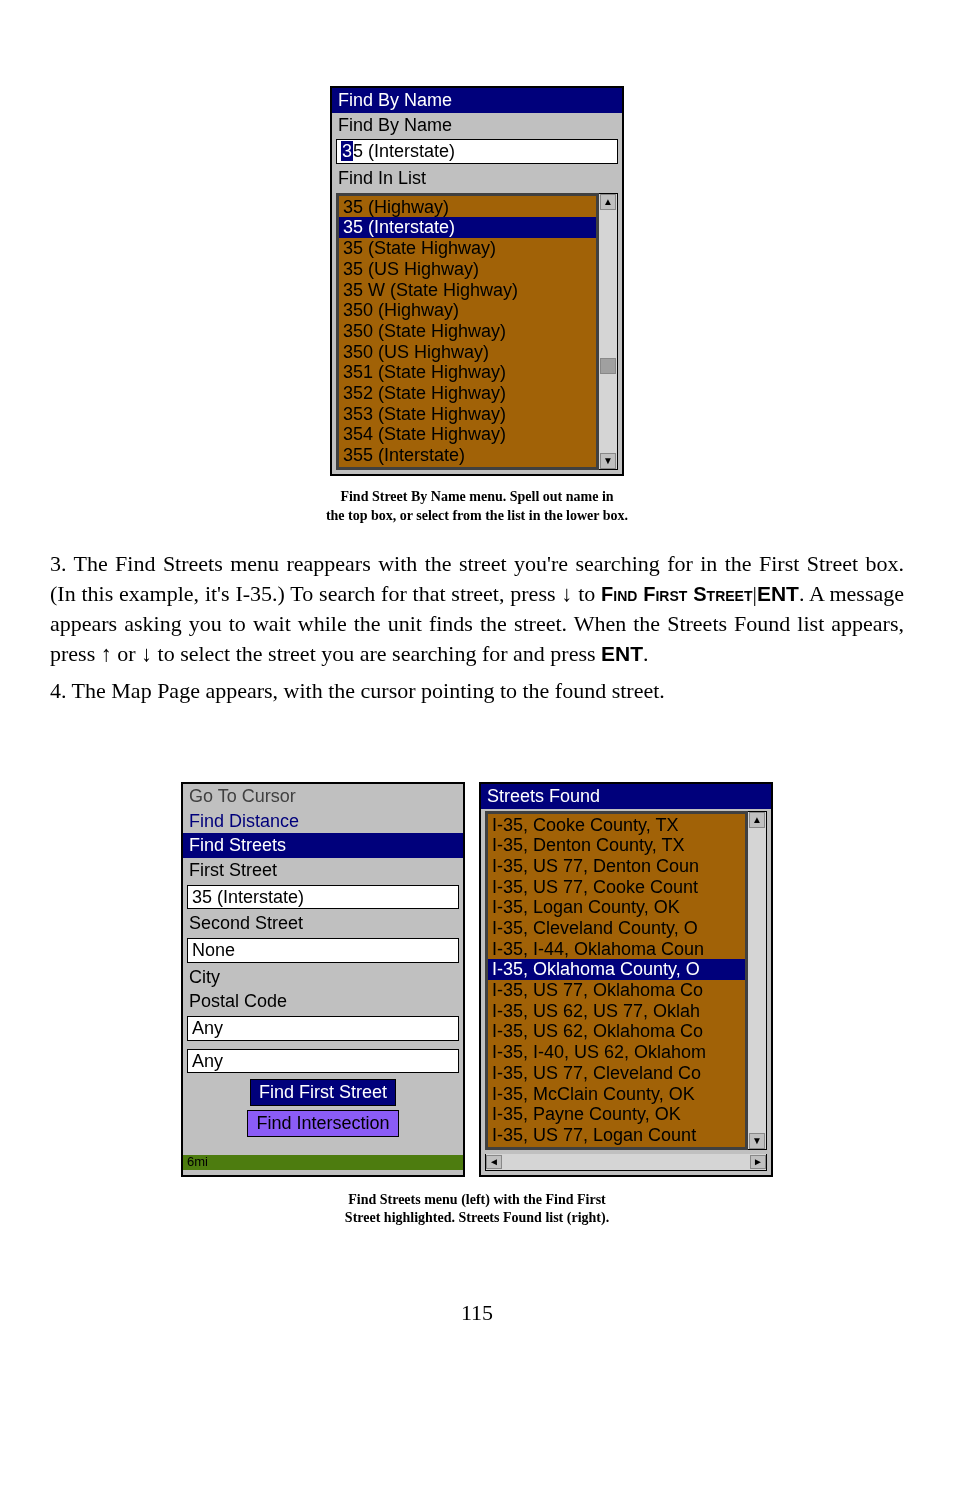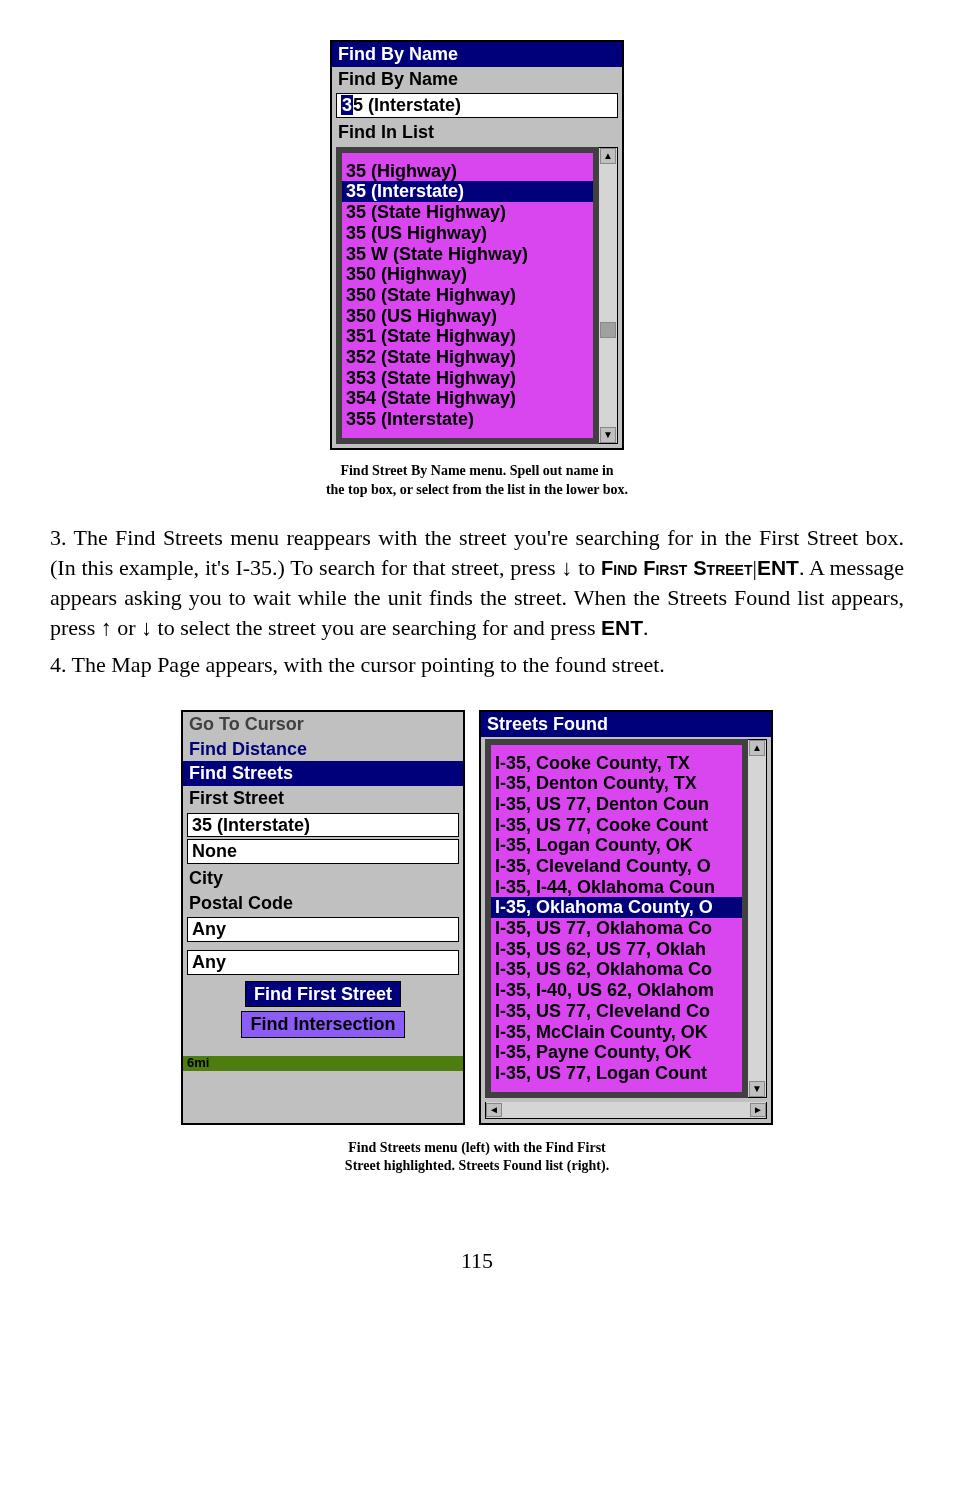--- a/index.html
+++ b/index.html
@@ -29,24 +29,25 @@
   .bold-sans { font-weight: bold; font-family: Arial, sans-serif; font-size: 21px;}
   .page-num { text-align: center; margin-top: 70px; font-size: 22px;}
 
   
   .gps-window {
     display: inline-block;
     border: 2px solid #000;
     background: #c0c0c0;
     font-family: Arial, Helvetica, sans-serif;
     font-size: 18px;
-    font-weight: bold;
+    font-weight: normal;
     color: #000;
     text-align: left;
     line-height: 1.15;
+    margin-top: 46px;
   }
   .gps-title-on {
     background: #00007b;
     color: #fff;
     padding: 2px 6px;
   }
   .gps-title-off {
     background: #c0c0c0;
     color: #404040;
     padding: 2px 6px;
@@ -66,25 +67,25 @@
   .gps-input .cursor {
     background: #00007b;
     color: #fff;
     padding: 0 1px;
   }
   .gps-list-container {
     margin: 2px 4px 4px 4px;
     display: flex;
   }
   .gps-list {
-    background: #d946ef;
-    color: #000;
-    border: 6px solid #404040;
+    background: #a16207;
+    color: #000;
+    border: 3px solid #404040;
     flex: 1;
-    padding: 8px 0;
+    padding: 1px 0;
   }
   .gps-list .item {
     padding: 0 4px;
     white-space: nowrap;
   }
   .gps-list .item.selected {
     background: #00007b;
     color: #fff;
   }
   .gps-scroll {
@@ -212,20 +213,21 @@
 <p class="paragraph">4. The Map Page appears, with the cursor pointing to the found street.</p>
 
 <div class="panel-pair">
 
   <div class="gps-window panel-left">
     <div class="gps-title-off">Go To Cursor</div>
     <div class="gps-title-off" style="color:#00007b;">Find Distance</div>
     <div class="gps-title-on">Find Streets</div>
     <div class="gps-label">First Street</div>
     <div class="gps-input">35 (Interstate)</div>
+    <div class="gps-label">Second Street</div>
     <div class="gps-input">None</div>
     <div class="gps-row">
       <div class="gps-label">City</div>
       <div class="gps-label">Postal Code</div>
     </div>
     <div class="gps-row" style="gap:4px; padding:0 4px;">
       <div class="gps-input" style="margin:2px 0; flex:1;">Any</div>
       <div class="gps-input" style="margin:2px 0; flex:1;">Any</div>
     </div>
     <div class="gps-button selected">Find First Street</div>

